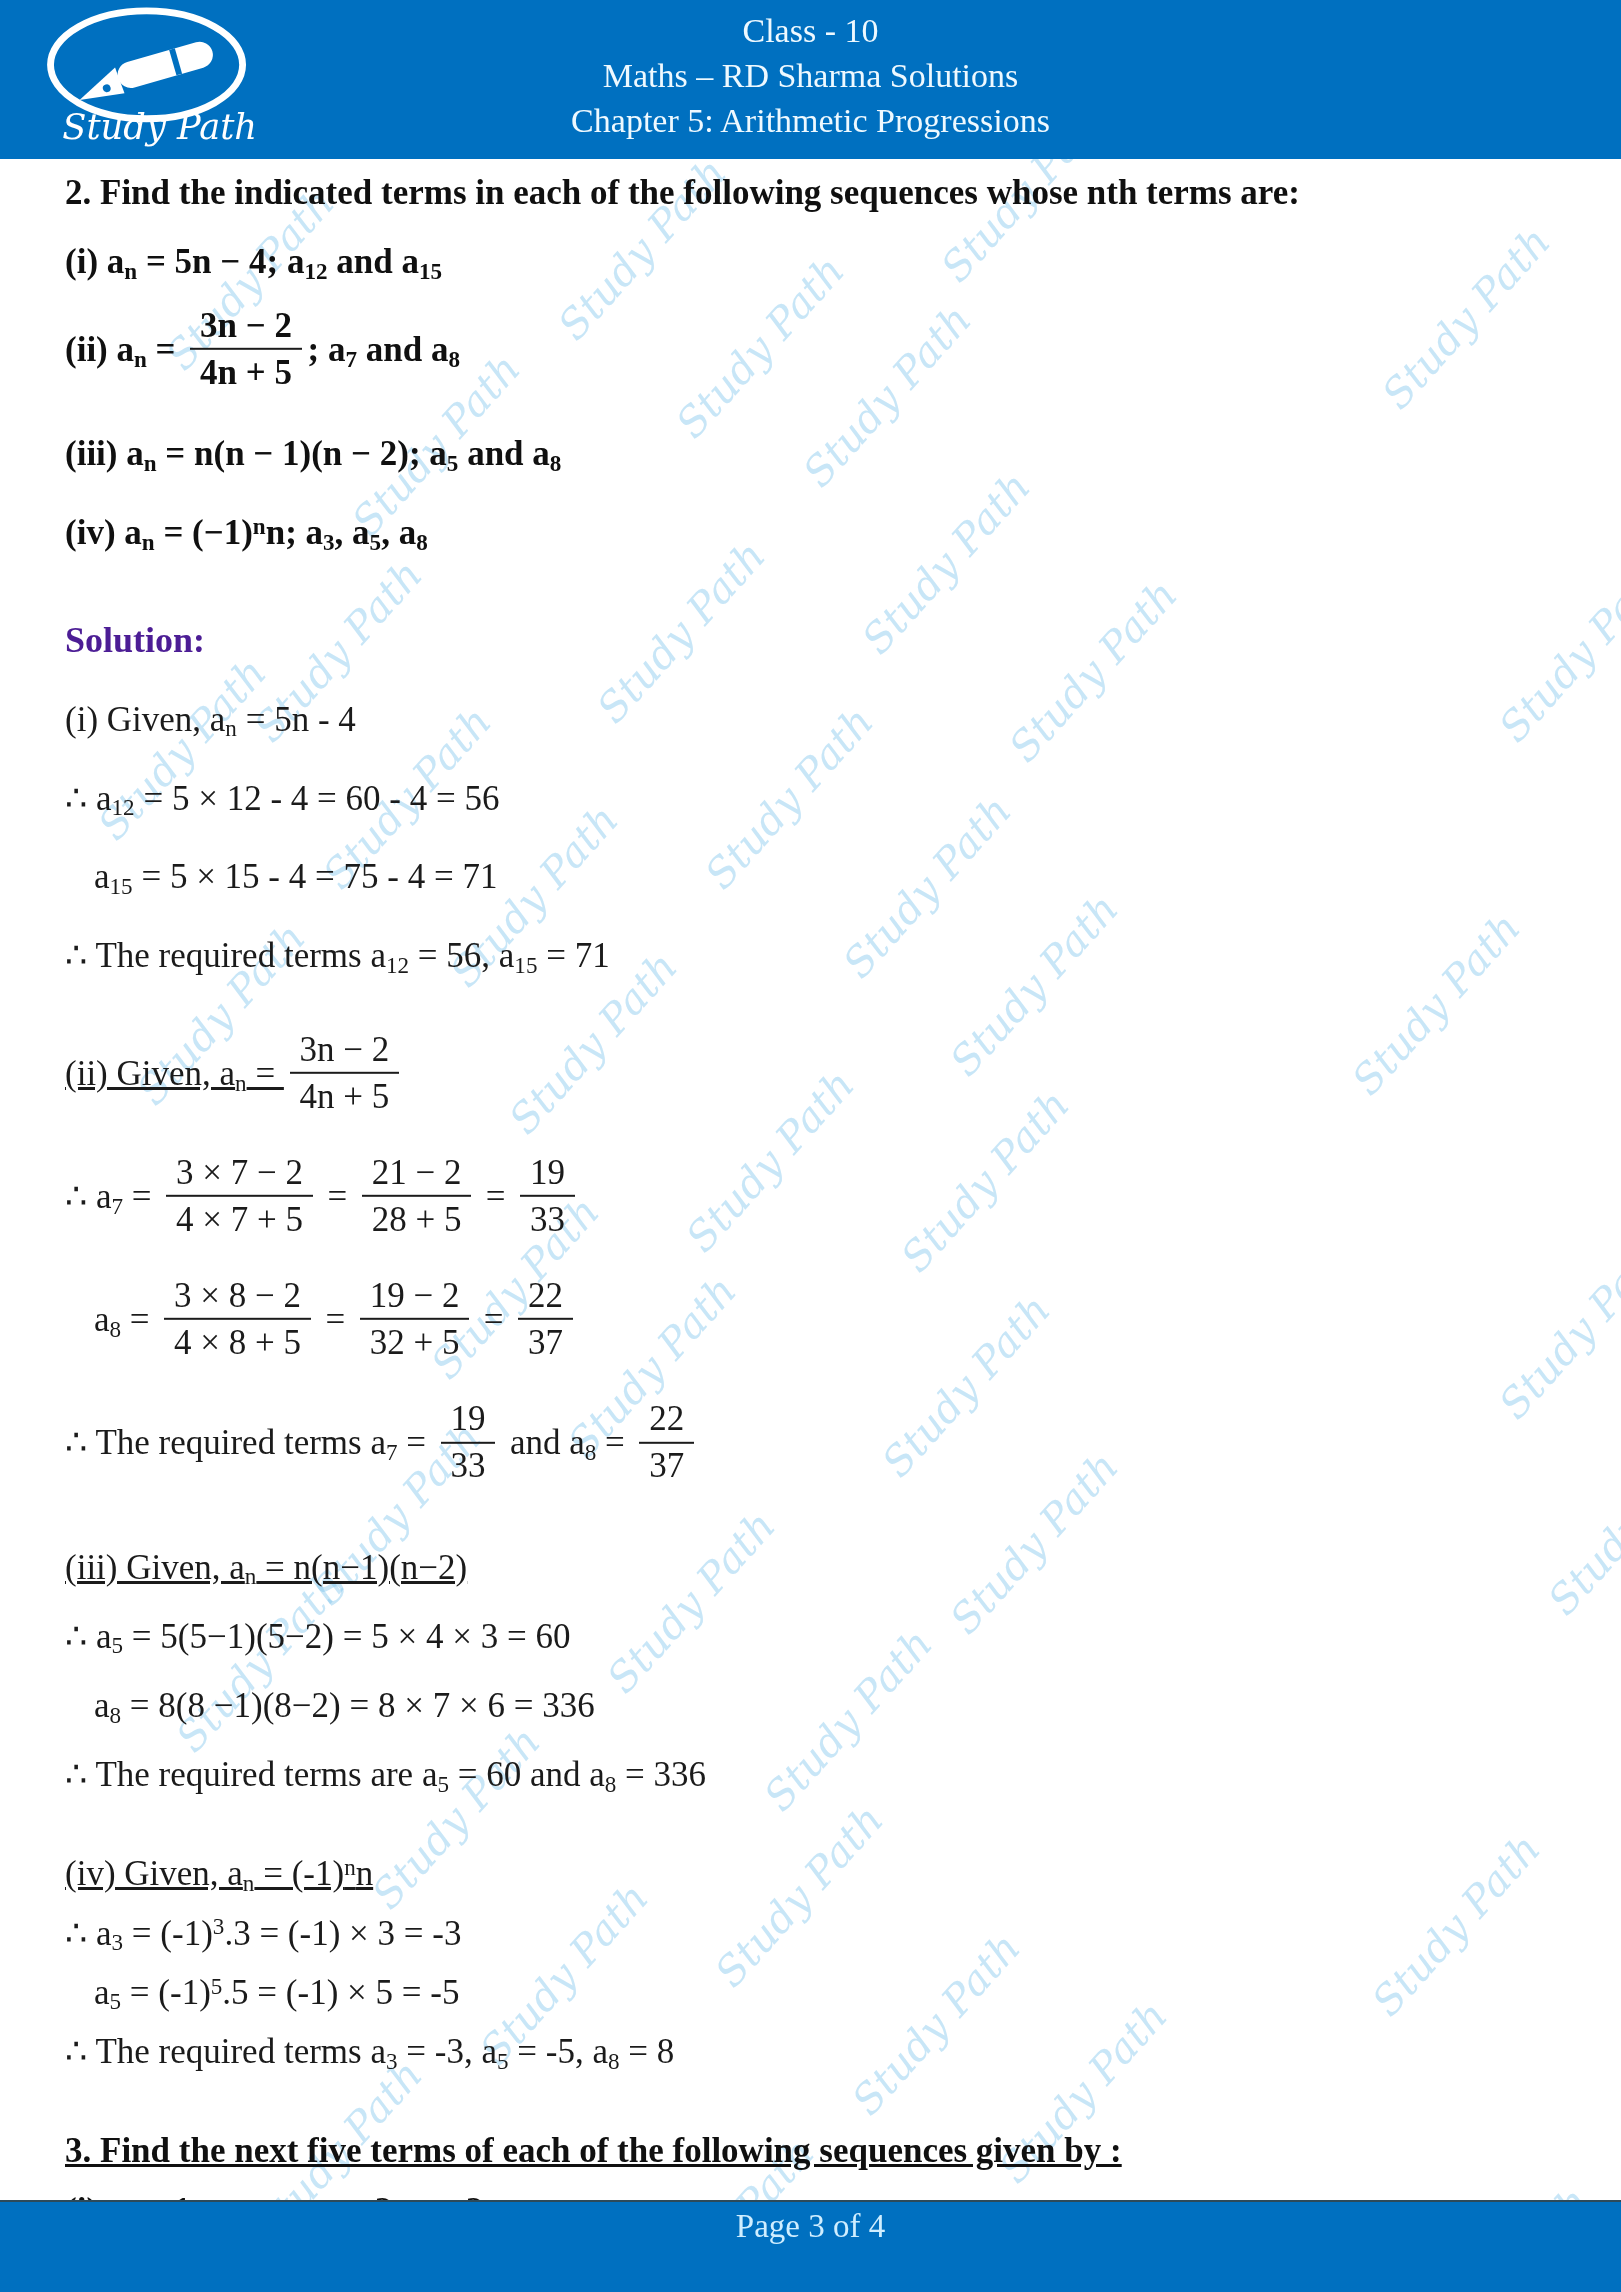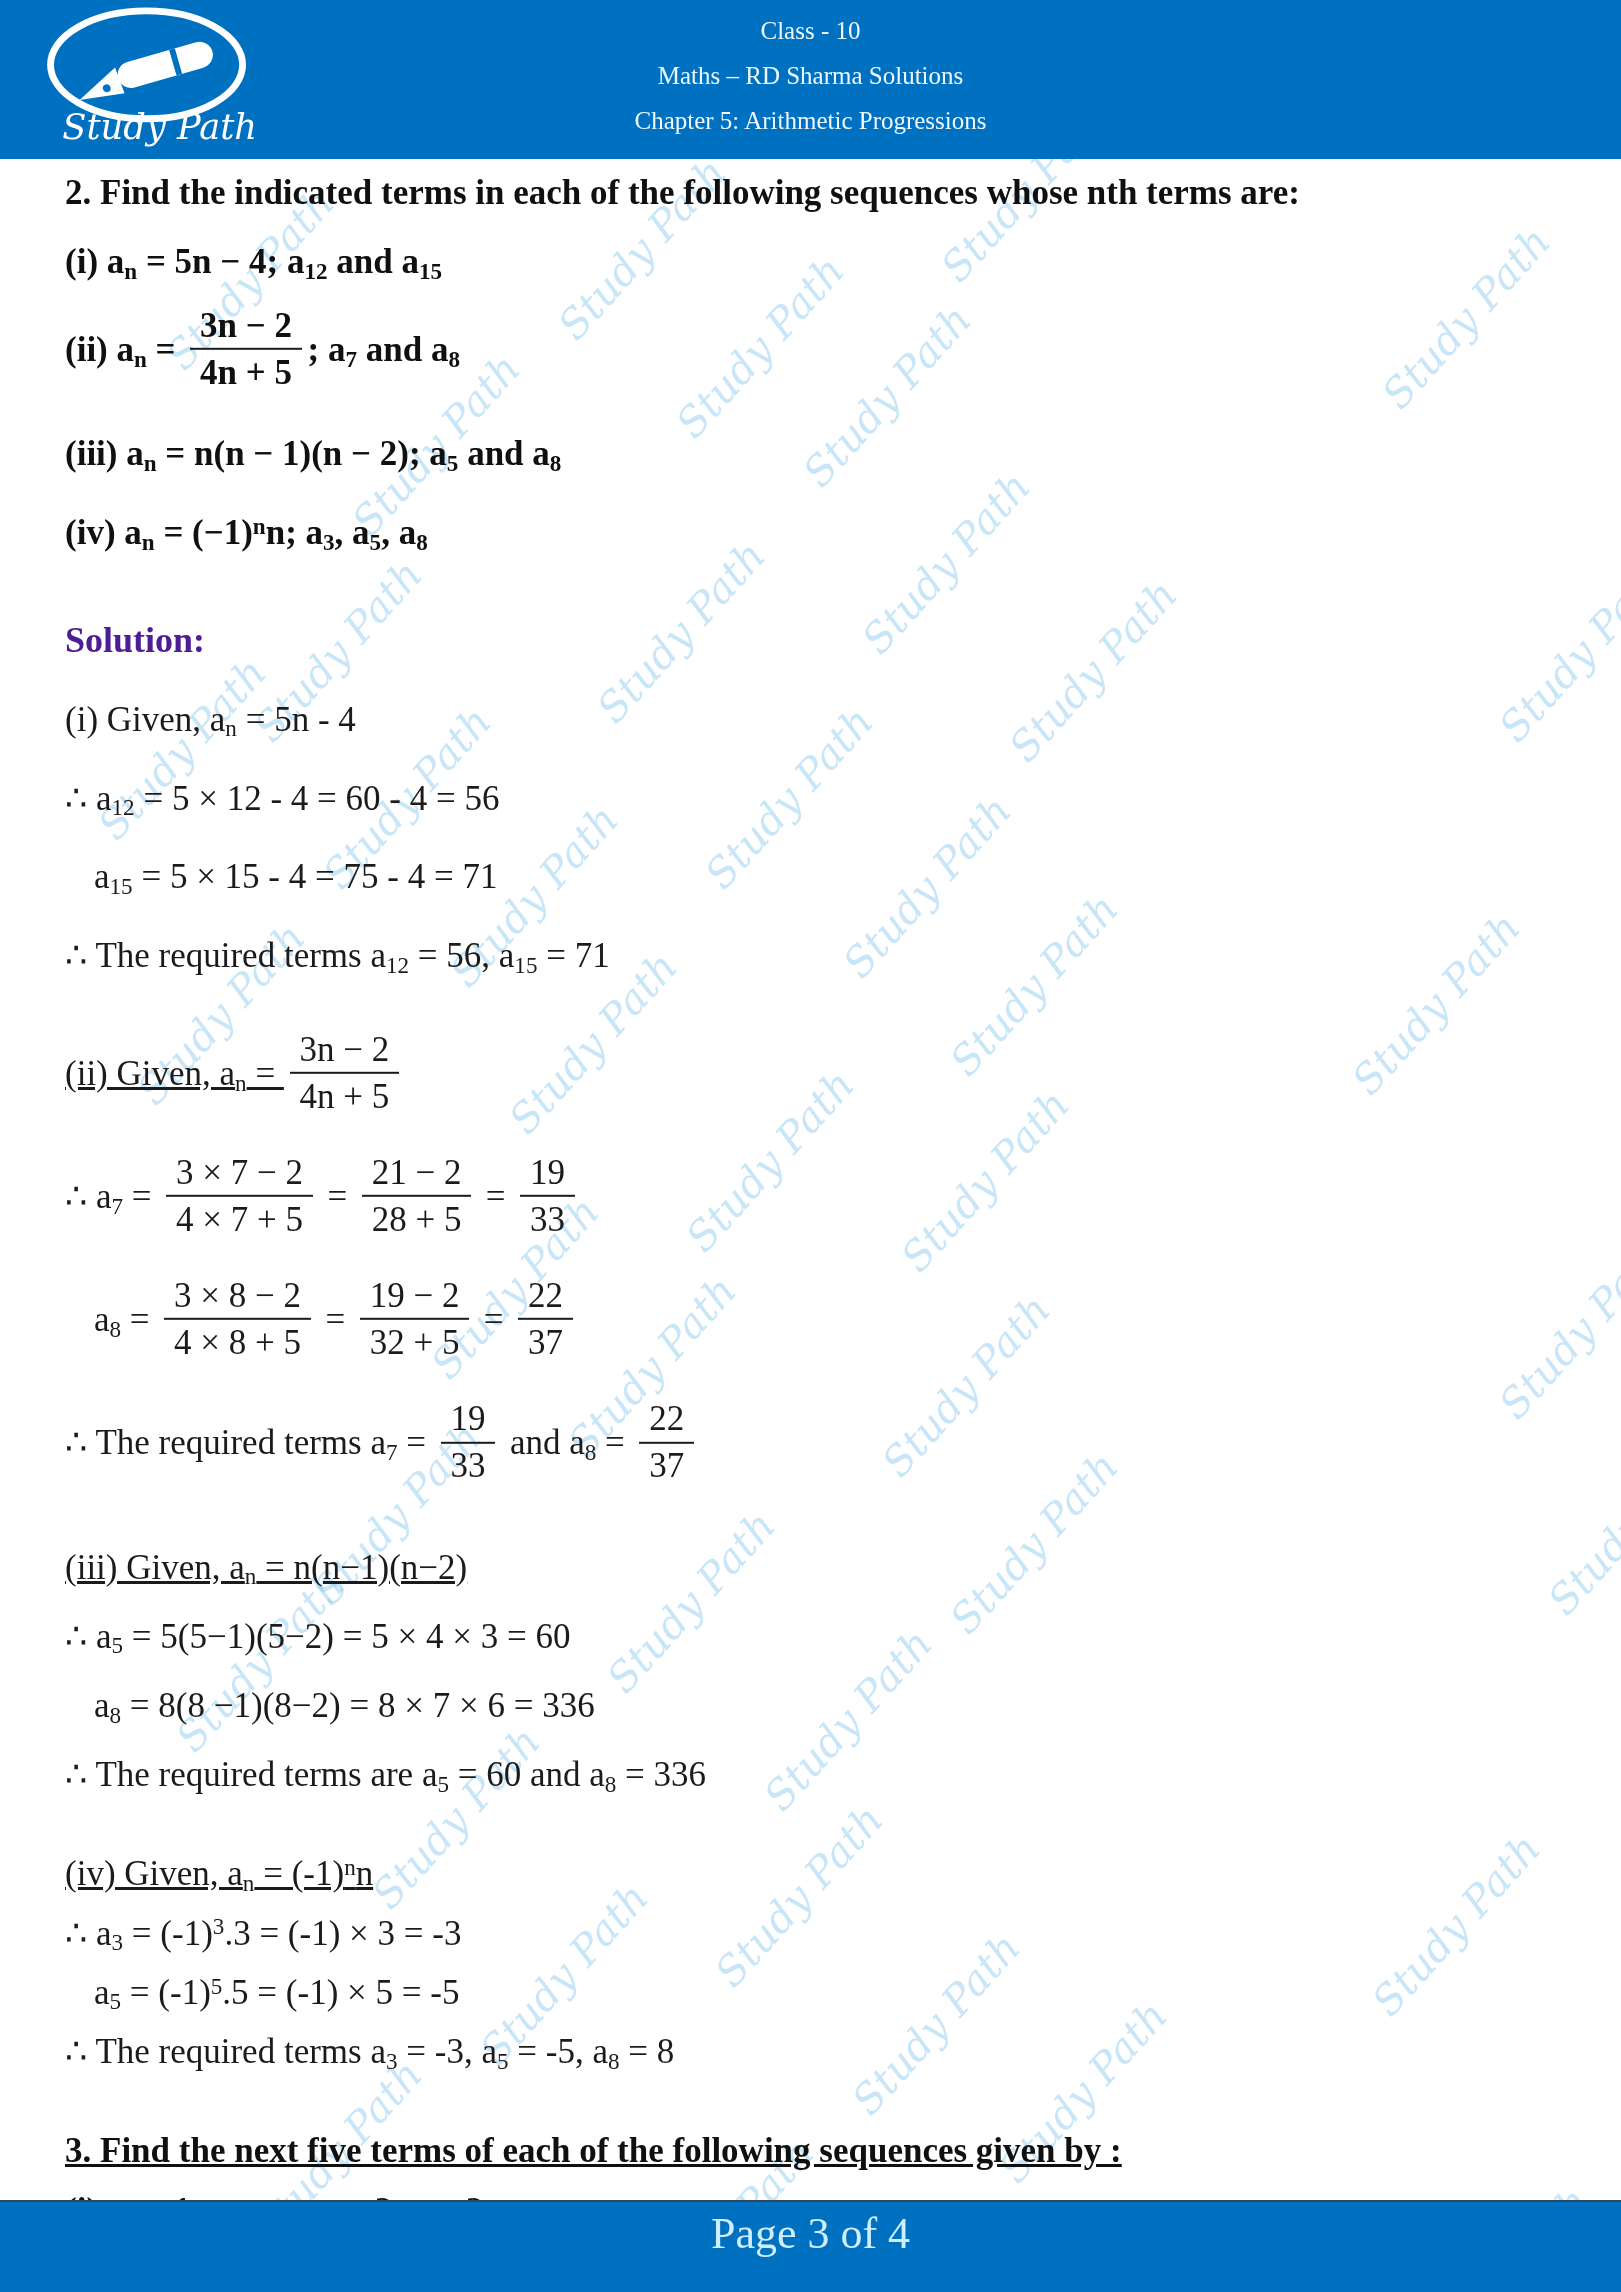--- a/index.html
+++ b/index.html
@@ -17,21 +17,21 @@
   .header {
     position:absolute; top:0; left:0; right:0; height:159px;
     background:#0070c0;
     z-index:3;
   }
   .logo { position:absolute; left:27.4px; top:2px; width:245px; height:155px; }
   .header-titles {
     position:absolute; left:0; right:0; top:7.8px;
     text-align:center;
     color:#eef9ff;
-    font-size:25px; line-height:45px;
+    font-size:34px; line-height:45px;
   }
 
   
   .wm-layer { position:absolute; inset:0; z-index:1; pointer-events:none; }
   .wm {
     position:absolute;
     font-style:italic;
     font-family:"DejaVu Serif","Liberation Serif",serif;
     font-size:41px;
     color:rgba(125,196,235,0.42);
@@ -73,21 +73,21 @@
   .mt-xs { margin-top:15.7px; }
 
   
   .footer {
     position:absolute; left:0; right:0; top:2200px; bottom:0;
     background:#0070c0;
     border-top:2.9px solid #2d4a5a;
     z-index:3;
     text-align:center;
     color:#cfeeff;
-    font-size:44px;
+    font-size:33px;
     padding-top:5.9px;
   }
 </style>
 </head>
 <body>
 
 <div class="page">
 
   <div class="header">
     <div class="logo">

